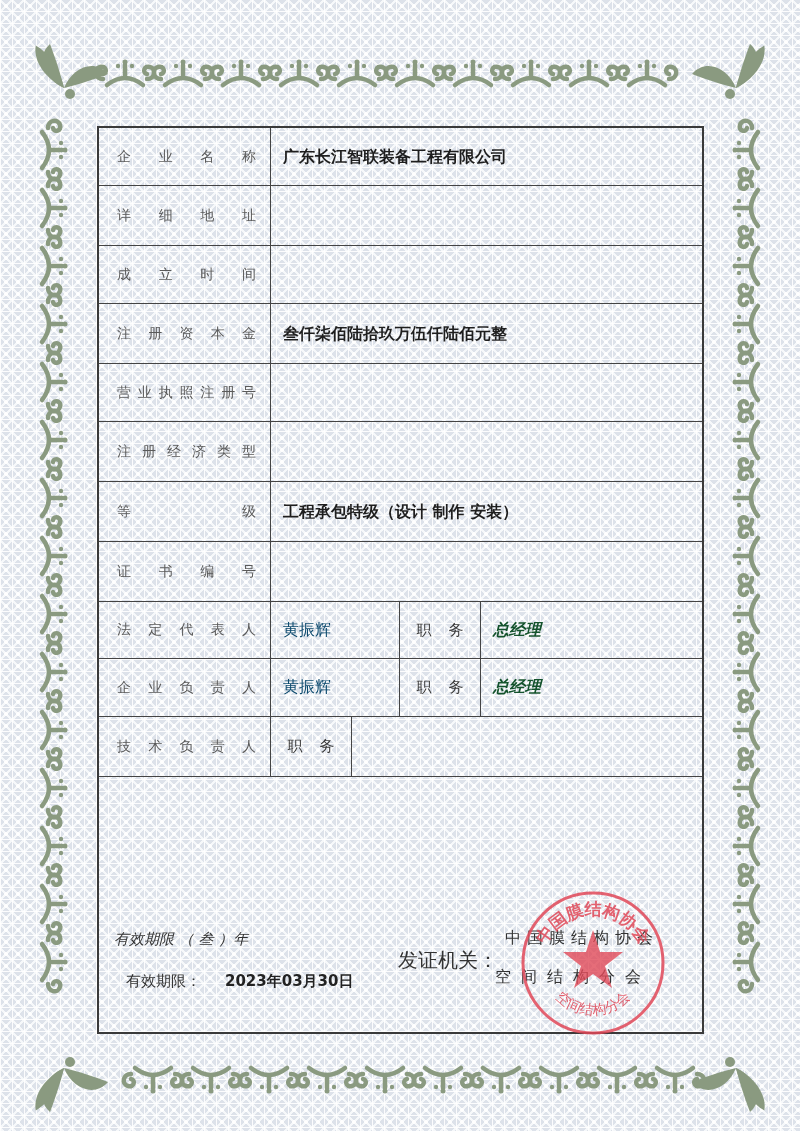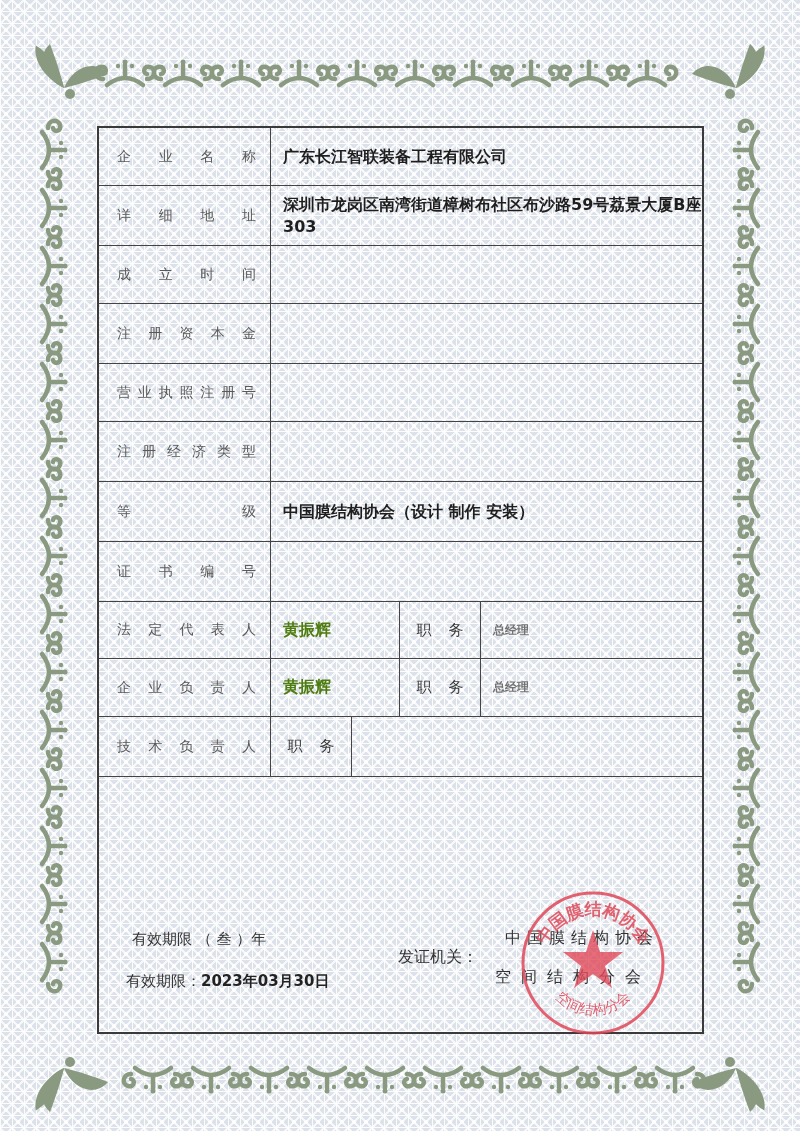--- a/index.html
+++ b/index.html
@@ -30,32 +30,32 @@
       padding: 0 14px 0 18px;
       font-family: "DejaVu Serif", serif; font-size: 14px; color: #5a5a5a;
     }
     .label span { display: inline-block; }
     .value {
       flex: 1; padding-left: 12px; font-weight: bold; font-size: 16px; color: #1e1e1e;
       line-height: 22px; padding-right: 0;
     }
     .person-name {
       width: 129px; height: 100%; box-sizing: border-box; border-right: 1.5px solid #444;
-      display: flex; align-items: center; padding-left: 12px; font-weight: bold; font-size: 16px; color: #4d7c0f;
+      display: flex; align-items: center; padding-left: 12px; font-weight: normal; font-size: 16px; color: #0c4a6e;
     }
     .duty-label {
       width: 81px; height: 100%; box-sizing: border-box; border-right: 1.5px solid #444;
       display: flex; align-items: center; justify-content: space-around;
       font-family: "DejaVu Serif", serif; font-size: 15px; color: #3a3a3a; padding: 0 8px;
     }
-    .duty-value { flex: 1; padding-left: 12px; font-weight: bold; font-size: 12px; color: #737373; }
+    .duty-value { flex: 1; padding-left: 12px; font-weight: bold; font-size: 16px; color: #14532d; font-style: italic; }
     .footer-text {
       position: absolute; font-family: "DejaVu Serif", serif; font-size: 15px; color: #333;
     }
-    .footer-text b { font-family: "DejaVu Sans", sans-serif; font-weight: bold; color: #222; font-size: 15px; }
+    .footer-text b { font-family: "DejaVu Sans", sans-serif; font-weight: bold; color: #222; font-size: 15px; margin-left: 24px; }
     .issuer { position: absolute; font-family: "DejaVu Serif", serif; font-size: 16px; color: #333; letter-spacing: 6px; }
     .seal { position: absolute; left: 520px; top: 890px; width: 146px; height: 146px; }
   </style>
 </head>
 <body>
 
 <svg class="border-svg" viewBox="0 0 800 1131" xmlns="http://www.w3.org/2000/svg">
   <defs>
     <g id="scrollH" fill="none" stroke="#8a9a80" stroke-width="4.5" stroke-linecap="round">
       <path d="M-22 4 c-8 0 -10 -10 -3 -12 c6 -2 8 6 3 7"></path>
@@ -154,40 +154,40 @@
     <div class="value">广东长江智联装备工程有限公司</div>
   </div>
 
   <div class="row" style="top:58px;height:60px;">
     <div class="label">
       <span>详</span>
       <span>细</span>
       <span>地</span>
       <span>址</span>
     </div>
-    <div class="value">深圳市龙岗区南湾街道樟树布社区布沙路59号荔景大厦B座303</div>
   </div>
 
   <div class="row" style="top:118px;height:58px;">
     <div class="label">
       <span>成</span>
       <span>立</span>
       <span>时</span>
       <span>间</span>
     </div>
   </div>
 
   <div class="row" style="top:176px;height:60px;">
     <div class="label">
       <span>注</span>
       <span>册</span>
       <span>资</span>
       <span>本</span>
       <span>金</span>
     </div>
+    <div class="value">叁仟柒佰陆拾玖万伍仟陆佰元整</div>
   </div>
 
   <div class="row" style="top:236px;height:58px;">
     <div class="label">
       <span>营</span>
       <span>业</span>
       <span>执</span>
       <span>照</span>
       <span>注</span>
       <span>册</span>
@@ -204,21 +204,21 @@
       <span>类</span>
       <span>型</span>
     </div>
   </div>
 
   <div class="row" style="top:354px;height:60px;">
     <div class="label">
       <span>等</span>
       <span>级</span>
     </div>
-    <div class="value">中国膜结构协会（设计 制作 安装）</div>
+    <div class="value">工程承包特级（设计 制作 安装）</div>
   </div>
 
   <div class="row" style="top:414px;height:60px;">
     <div class="label">
       <span>证</span>
       <span>书</span>
       <span>编</span>
       <span>号</span>
     </div>
   </div>
@@ -261,25 +261,25 @@
       <span>责</span>
       <span>人</span>
     </div>
     <div class="duty-label">
       <span>职</span>
       <span>务</span>
     </div>
   </div>
 </div>
 
-<div class="footer-text" style="left:132px;top:930px;">有效期限 （ 叁 ）年</div>
+<div class="footer-text" style="left:114px;top:930px;font-style:italic;">有效期限 （ 叁 ）年</div>
 <div class="footer-text" style="left:126px;top:972px;">
   <span>有效期限：</span><b>2023年03月30日</b>
 </div>
-<div class="footer-text" style="left:398px;top:947px;font-size:16px;">发证机关：</div>
+<div class="footer-text" style="left:398px;top:947px;font-size:20px;">发证机关：</div>
 <div class="issuer" style="left:505px;top:928px;">中国膜结构协会</div>
 <div class="issuer" style="left:495px;top:967px;letter-spacing:10px;">空间结构分会</div>
 
 <svg class="seal" viewBox="0 0 146 146" xmlns="http://www.w3.org/2000/svg">
   <defs>
     <path id="sealTop" d="M20 78 A53 53 0 1 1 126 78"></path>
     <path id="sealBottom" d="M30 100 A50 50 0 0 0 116 100"></path>
   </defs>
   <circle cx="73" cy="73" r="70" fill="none" stroke="#e04858" stroke-width="3" opacity="0.85"></circle>
   <polygon points="73,40 80,62 103,62 85,76 92,98 73,84 54,98 61,76 43,62 66,62" fill="#e04858" opacity="0.8"></polygon>

